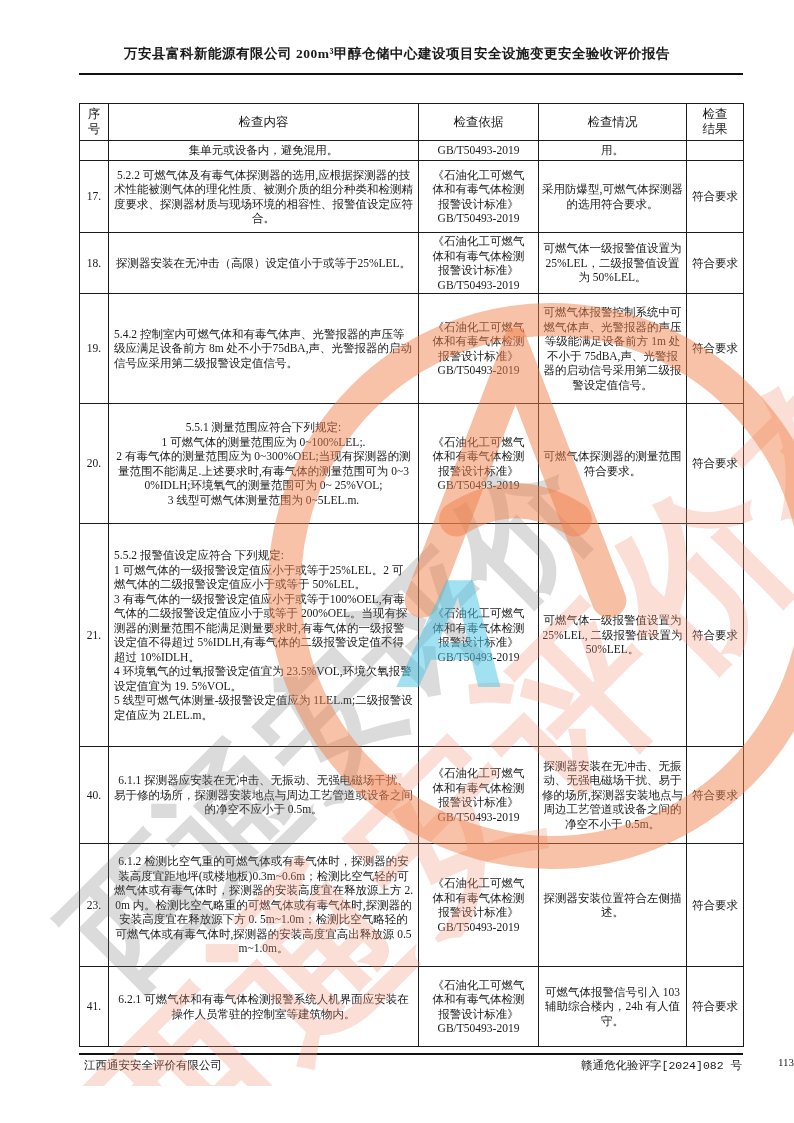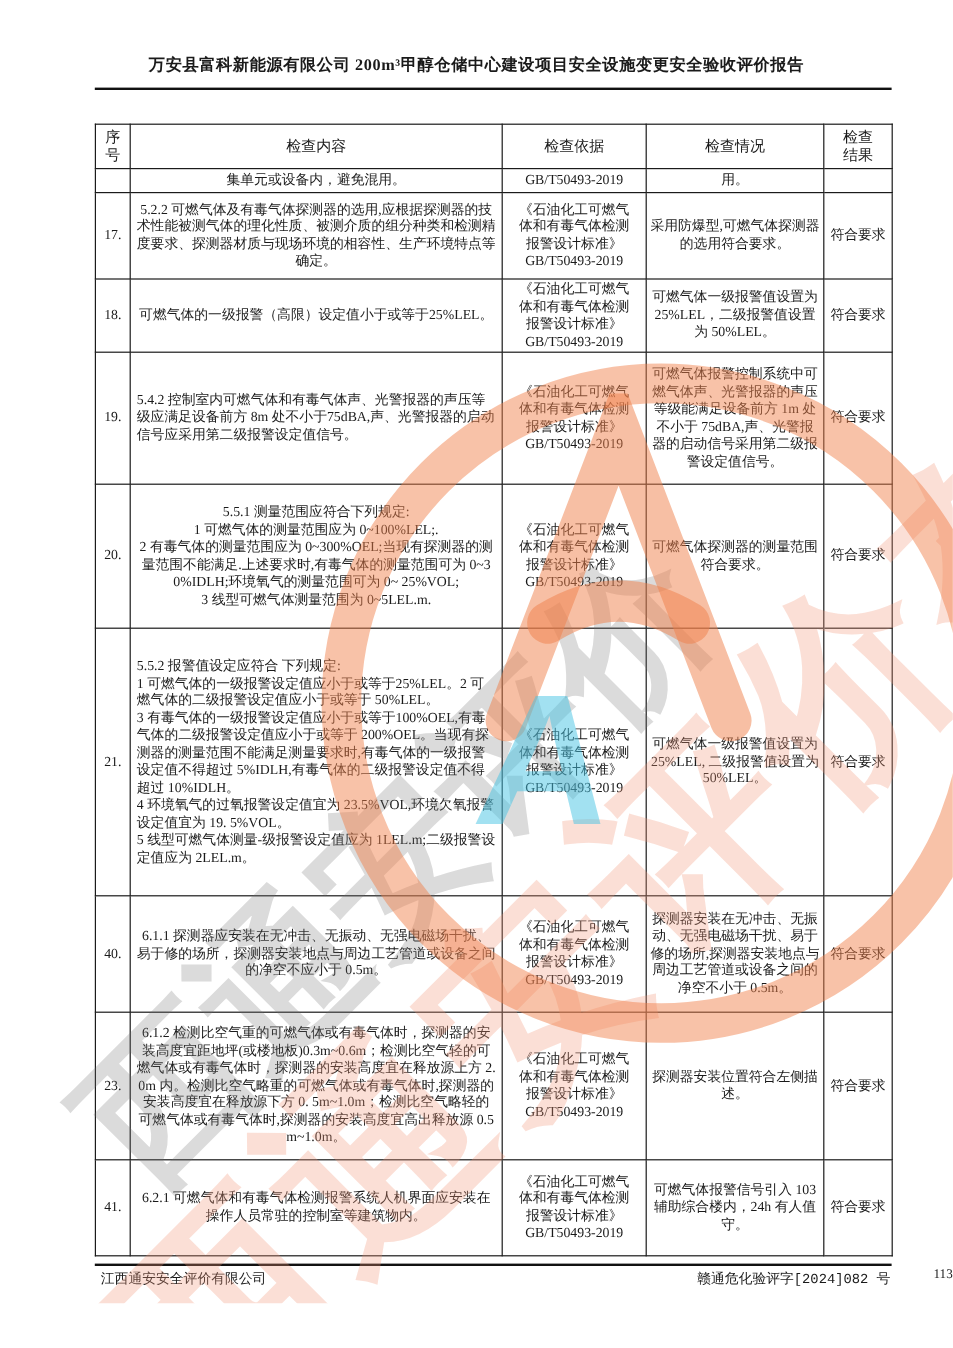--- a/index.html
+++ b/index.html
@@ -87,31 +87,31 @@
       <tbody>
           <tr>
       <td class="c-no"></td>
       <td class="c-content">集单元或设备内，避免混用。</td>
       <td class="c-basis">GB/T50493-2019</td>
       <td class="c-situation">用。</td>
       <td class="c-result"></td>
     </tr>
           <tr>
       <td class="c-no">17.</td>
-      <td class="c-content">5.2.2 可燃气体及有毒气体探测器的选用,应根据探测器的技术性能被测气体的理化性质、被测介质的组分种类和检测精度要求、探测器材质与现场环境的相容性、生产环境特点等确定。</td>
+      <td class="c-content">5.2.2 可燃气体及有毒气体探测器的选用,应根据探测器的技术性能被测气体的理化性质、被测介质的组分种类和检测精度要求、探测器材质与现场环境的相容性、报警值设定应符合。</td>
       <td class="c-basis">《石油化工可燃气
 体和有毒气体检测
 报警设计标准》
 GB/T50493-2019</td>
       <td class="c-situation">采用防爆型,可燃气体探测器的选用符合要求。</td>
       <td class="c-result">符合要求</td>
     </tr>
           <tr>
       <td class="c-no">18.</td>
-      <td class="c-content">可燃气体的一级报警（高限）设定值小于或等于25%LEL。</td>
+      <td class="c-content">探测器安装在无冲击（高限）设定值小于或等于25%LEL。</td>
       <td class="c-basis">《石油化工可燃气
 体和有毒气体检测
 报警设计标准》
 GB/T50493-2019</td>
       <td class="c-situation">可燃气体一级报警值设置为 25%LEL，二级报警值设置为 50%LEL。</td>
       <td class="c-result">符合要求</td>
     </tr>
           <tr>
       <td class="c-no">19.</td>
       <td class="c-content">5.4.2 控制室内可燃气体和有毒气体声、光警报器的声压等级应满足设备前方 8m 处不小于75dBA,声、光警报器的启动信号应采用第二级报警设定值信号。</td>

